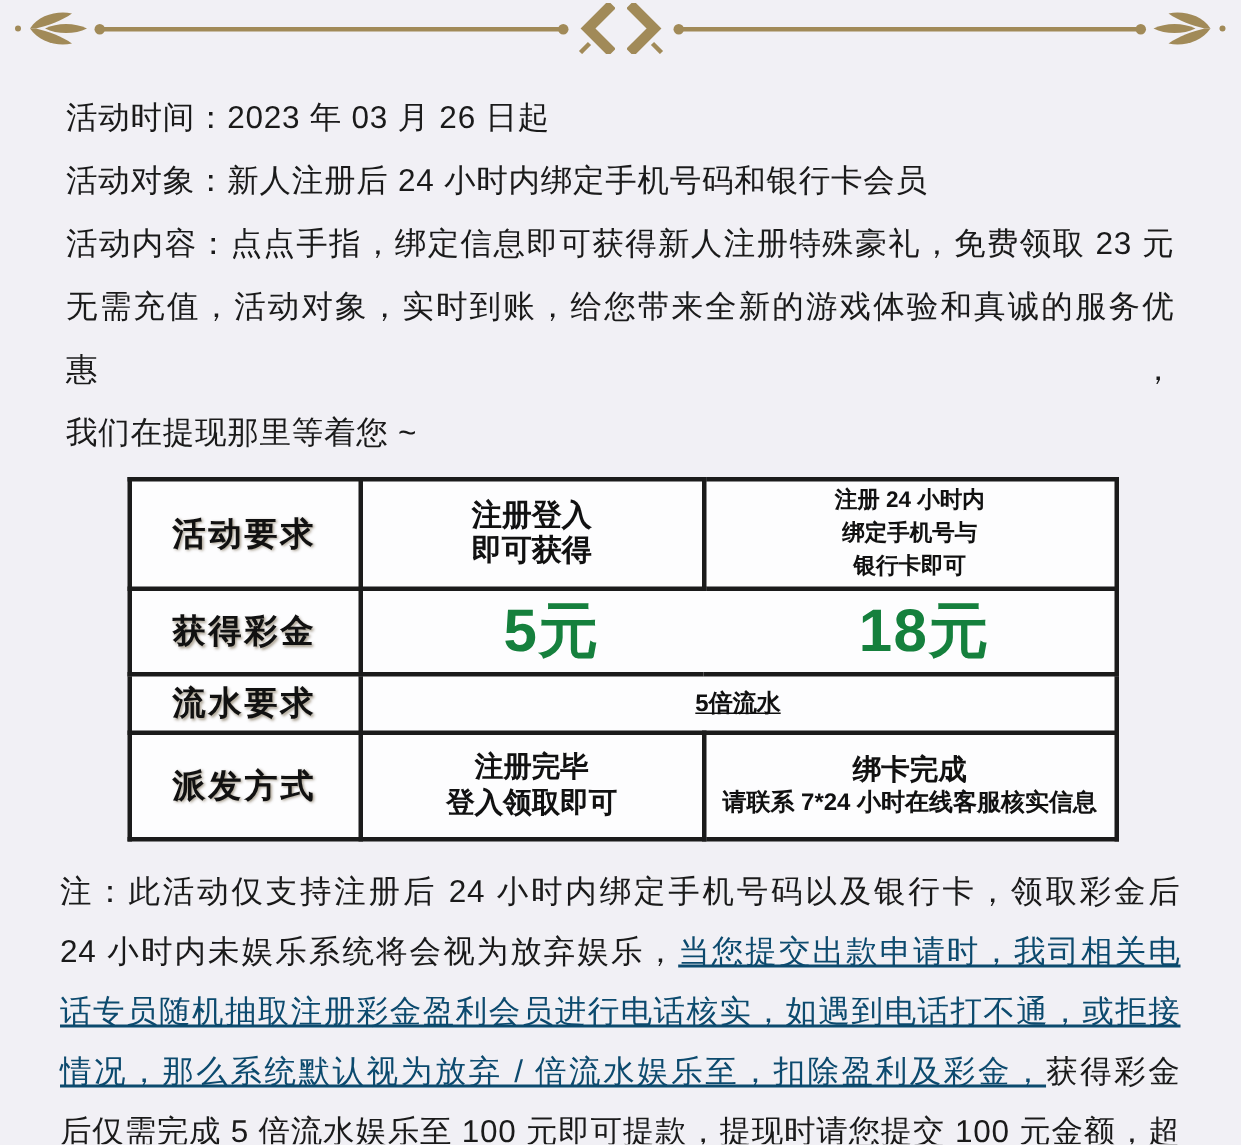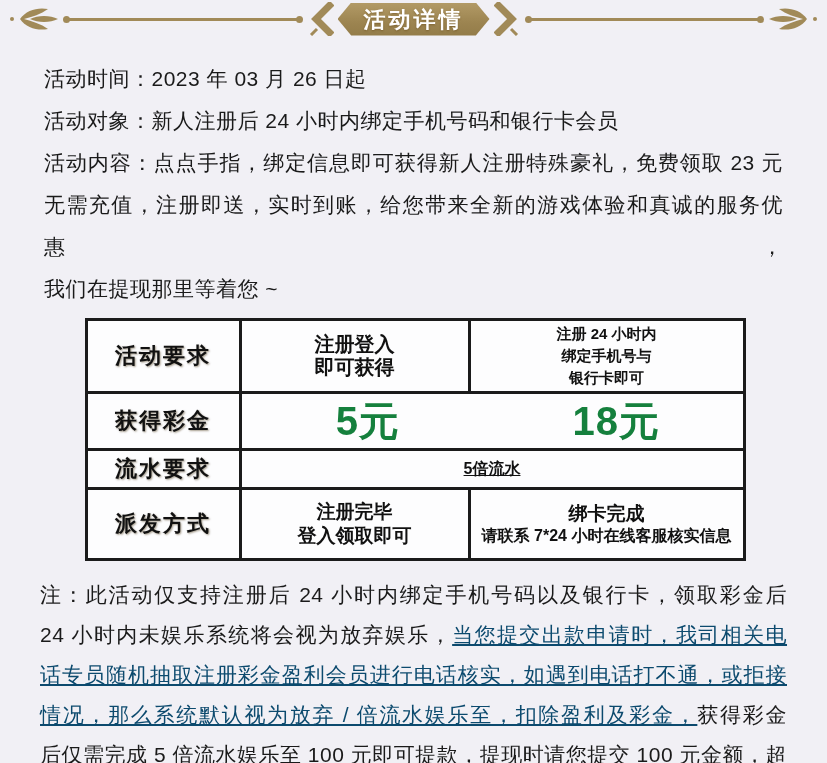--- a/index.html
+++ b/index.html
@@ -144,43 +144,40 @@
         <path d="M12,13 C18,4 30,1 40,3 C33,8 24,11 16,13 Z"></path>
         <path d="M12,13 C18,22 30,25 40,23 C33,18 24,15 16,13 Z"></path>
         <path d="M22,13 C30,9 42,9 50,13 C42,17 30,17 22,13 Z"></path>
       </g>
     </svg>
     <div class="h-line"></div>
     <svg class="chev" width="26" height="34" viewBox="0 0 26 34">
       <path d="M24,1 L8,17 L24,33" fill="none" stroke="#a18a58" stroke-width="7"></path>
       <path d="M9,27 L3,33" fill="none" stroke="#a18a58" stroke-width="3"></path>
     </svg>
-    <div class="badge">
-      <span>活动详情</span>
-    </div>
     <svg class="chev" width="26" height="34" viewBox="0 0 26 34">
       <path d="M2,1 L18,17 L2,33" fill="none" stroke="#a18a58" stroke-width="7"></path>
       <path d="M17,27 L23,33" fill="none" stroke="#a18a58" stroke-width="3"></path>
     </svg>
     <div class="h-line"></div>
     <svg class="orn" width="54" height="26" viewBox="0 0 54 26" style="transform:scaleX(-1)">
       <g fill="#a18a58">
         <circle cx="4" cy="13" r="2"></circle>
         <path d="M12,13 C18,4 30,1 40,3 C33,8 24,11 16,13 Z"></path>
         <path d="M12,13 C18,22 30,25 40,23 C33,18 24,15 16,13 Z"></path>
         <path d="M22,13 C30,9 42,9 50,13 C42,17 30,17 22,13 Z"></path>
       </g>
     </svg>
   </header>
 
   <section class="info">
     <div>活动时间：2023 年 03 月 26 日起</div>
     <div>活动对象：新人注册后 24 小时内绑定手机号码和银行卡会员</div>
     <div class="just">活动内容：点点手指，绑定信息即可获得新人注册特殊豪礼，免费领取 23 元</div>
-    <div class="just">无需充值，注册即送，实时到账，给您带来全新的游戏体验和真诚的服务优惠，</div>
+    <div class="just">无需充值，活动对象，实时到账，给您带来全新的游戏体验和真诚的服务优惠，</div>
     <div>我们在提现那里等着您 ~</div>
   </section>
 
   <div class="tbl-wrap">
     <table class="promo">
       <colgroup>
           <col class="col-label">
           <col class="col-mid">
           <col class="col-right">
         </colgroup>

